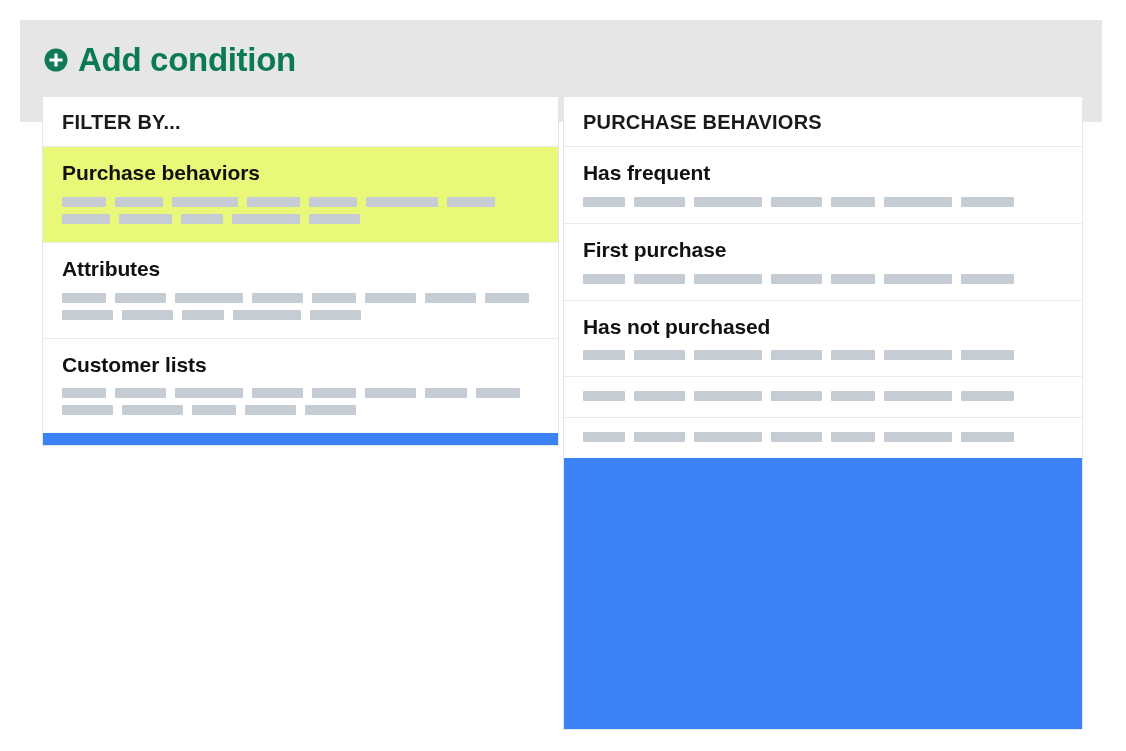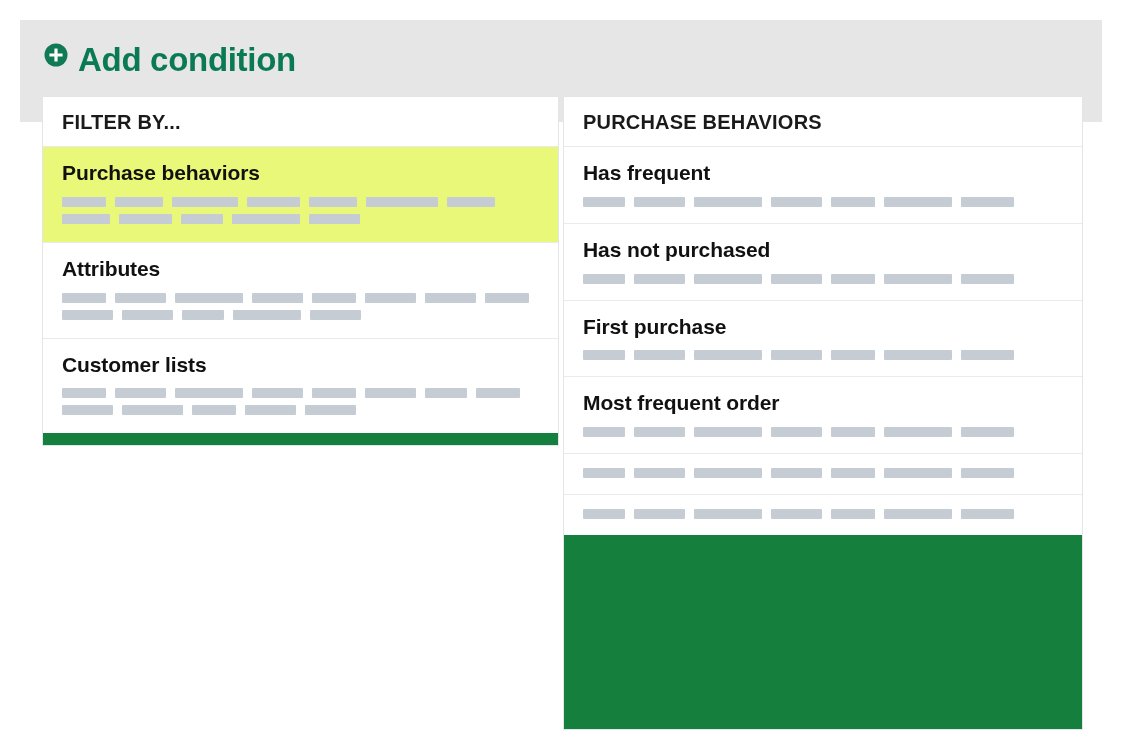--- a/index.html
+++ b/index.html
@@ -24,20 +24,21 @@
     height: 102px;
     background: #e6e6e6;
   }
 
   
   .add-condition {
     position: absolute;
     left: 44px;
     top: 43px;
     display: flex;
+    align-items: center;
     gap: 10px;
     cursor: pointer;
     user-select: none;
   }
   .plus-icon {
     width: 24px;
     height: 24px;
     flex: 0 0 24px;
     display: block;
   }
@@ -46,21 +47,21 @@
     font-weight: 700;
     color: #0a7a54;
     letter-spacing: -0.3px;
     line-height: 1;
     white-space: nowrap;
   }
 
   
   .panel {
     position: absolute;
-    background: #15803d;
+    background: #3b82f6;
     border: 1px solid #e2e6e9;
     box-sizing: border-box;
     overflow: hidden;
   }
   .panel-left {
     left: 42px;
     top: 96px;
     width: 517px;
     height: 350px;
   }
@@ -226,45 +227,33 @@
           <span class="skel" style="width: 42px;"></span>
           <span class="skel" style="width: 51px;"></span>
           <span class="skel" style="width: 68px;"></span>
           <span class="skel" style="width: 51px;"></span>
           <span class="skel" style="width: 44px;"></span>
           <span class="skel" style="width: 68px;"></span>
           <span class="skel" style="width: 53px;"></span>
         </div>
       </div>
       <div class="row">
+        <div class="row-title">First purchase</div>
+        <div class="skel-line">
+          <span class="skel" style="width: 42px;"></span>
+          <span class="skel" style="width: 51px;"></span>
+          <span class="skel" style="width: 68px;"></span>
+          <span class="skel" style="width: 51px;"></span>
+          <span class="skel" style="width: 44px;"></span>
+          <span class="skel" style="width: 68px;"></span>
+          <span class="skel" style="width: 53px;"></span>
+        </div>
+      </div>
+      <div class="row">
         <div class="row-title">Has not purchased</div>
-        <div class="skel-line">
-          <span class="skel" style="width: 42px;"></span>
-          <span class="skel" style="width: 51px;"></span>
-          <span class="skel" style="width: 68px;"></span>
-          <span class="skel" style="width: 51px;"></span>
-          <span class="skel" style="width: 44px;"></span>
-          <span class="skel" style="width: 68px;"></span>
-          <span class="skel" style="width: 53px;"></span>
-        </div>
-      </div>
-      <div class="row">
-        <div class="row-title">First purchase</div>
-        <div class="skel-line">
-          <span class="skel" style="width: 42px;"></span>
-          <span class="skel" style="width: 51px;"></span>
-          <span class="skel" style="width: 68px;"></span>
-          <span class="skel" style="width: 51px;"></span>
-          <span class="skel" style="width: 44px;"></span>
-          <span class="skel" style="width: 68px;"></span>
-          <span class="skel" style="width: 53px;"></span>
-        </div>
-      </div>
-      <div class="row">
-        <div class="row-title">Most frequent order</div>
         <div class="skel-line">
           <span class="skel" style="width: 42px;"></span>
           <span class="skel" style="width: 51px;"></span>
           <span class="skel" style="width: 68px;"></span>
           <span class="skel" style="width: 51px;"></span>
           <span class="skel" style="width: 44px;"></span>
           <span class="skel" style="width: 68px;"></span>
           <span class="skel" style="width: 53px;"></span>
         </div>
       </div>

